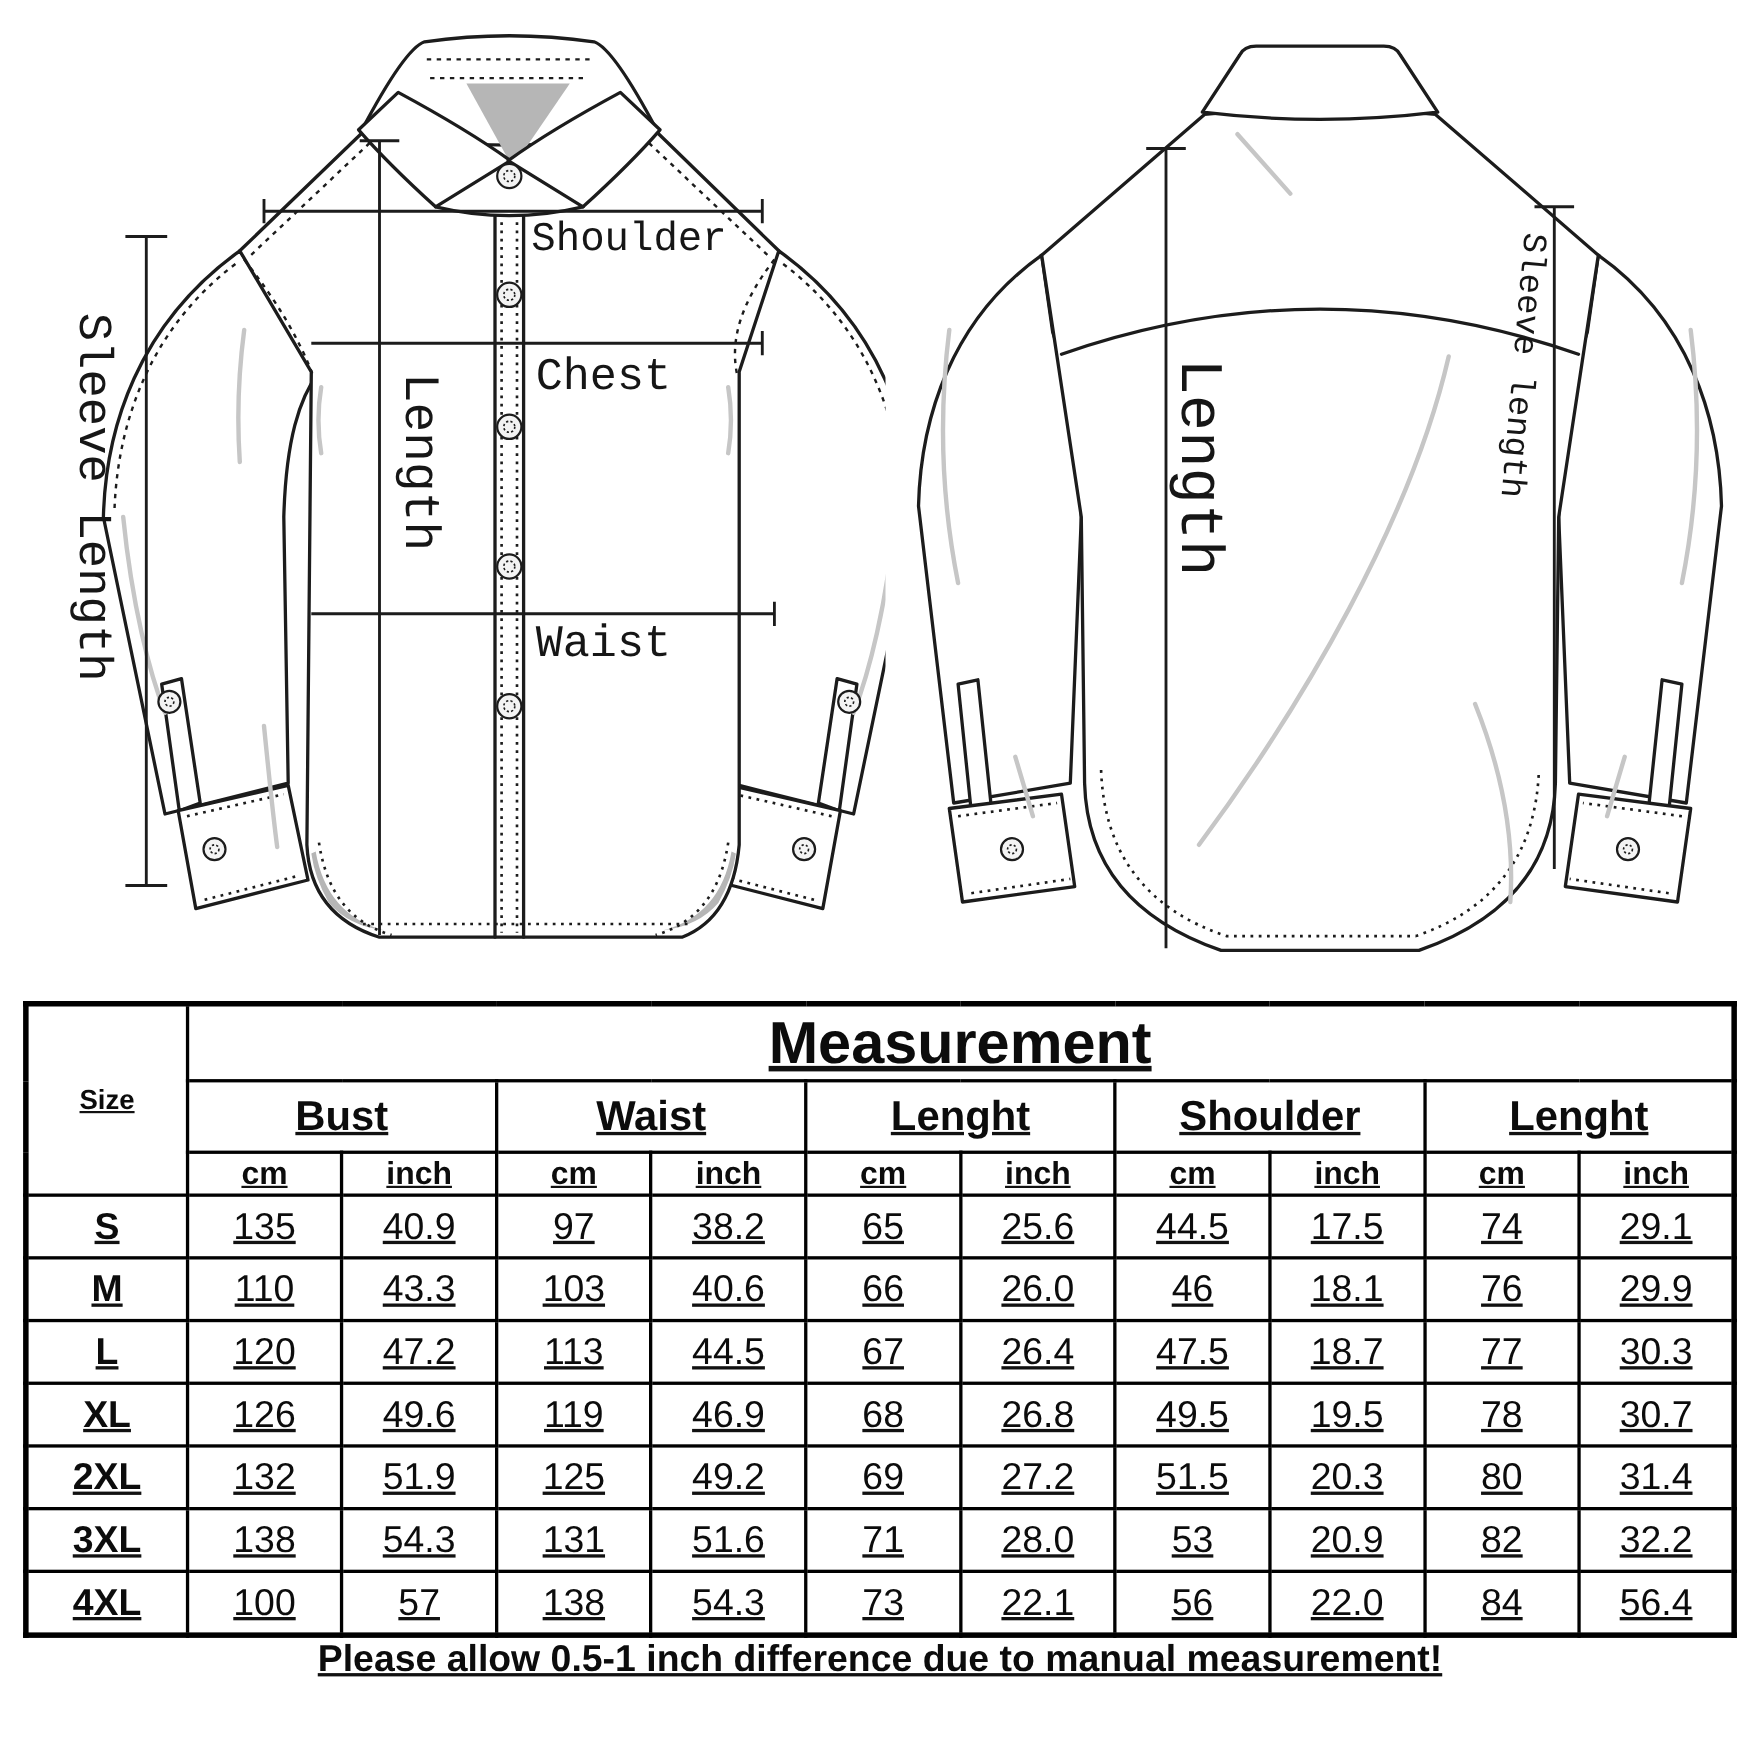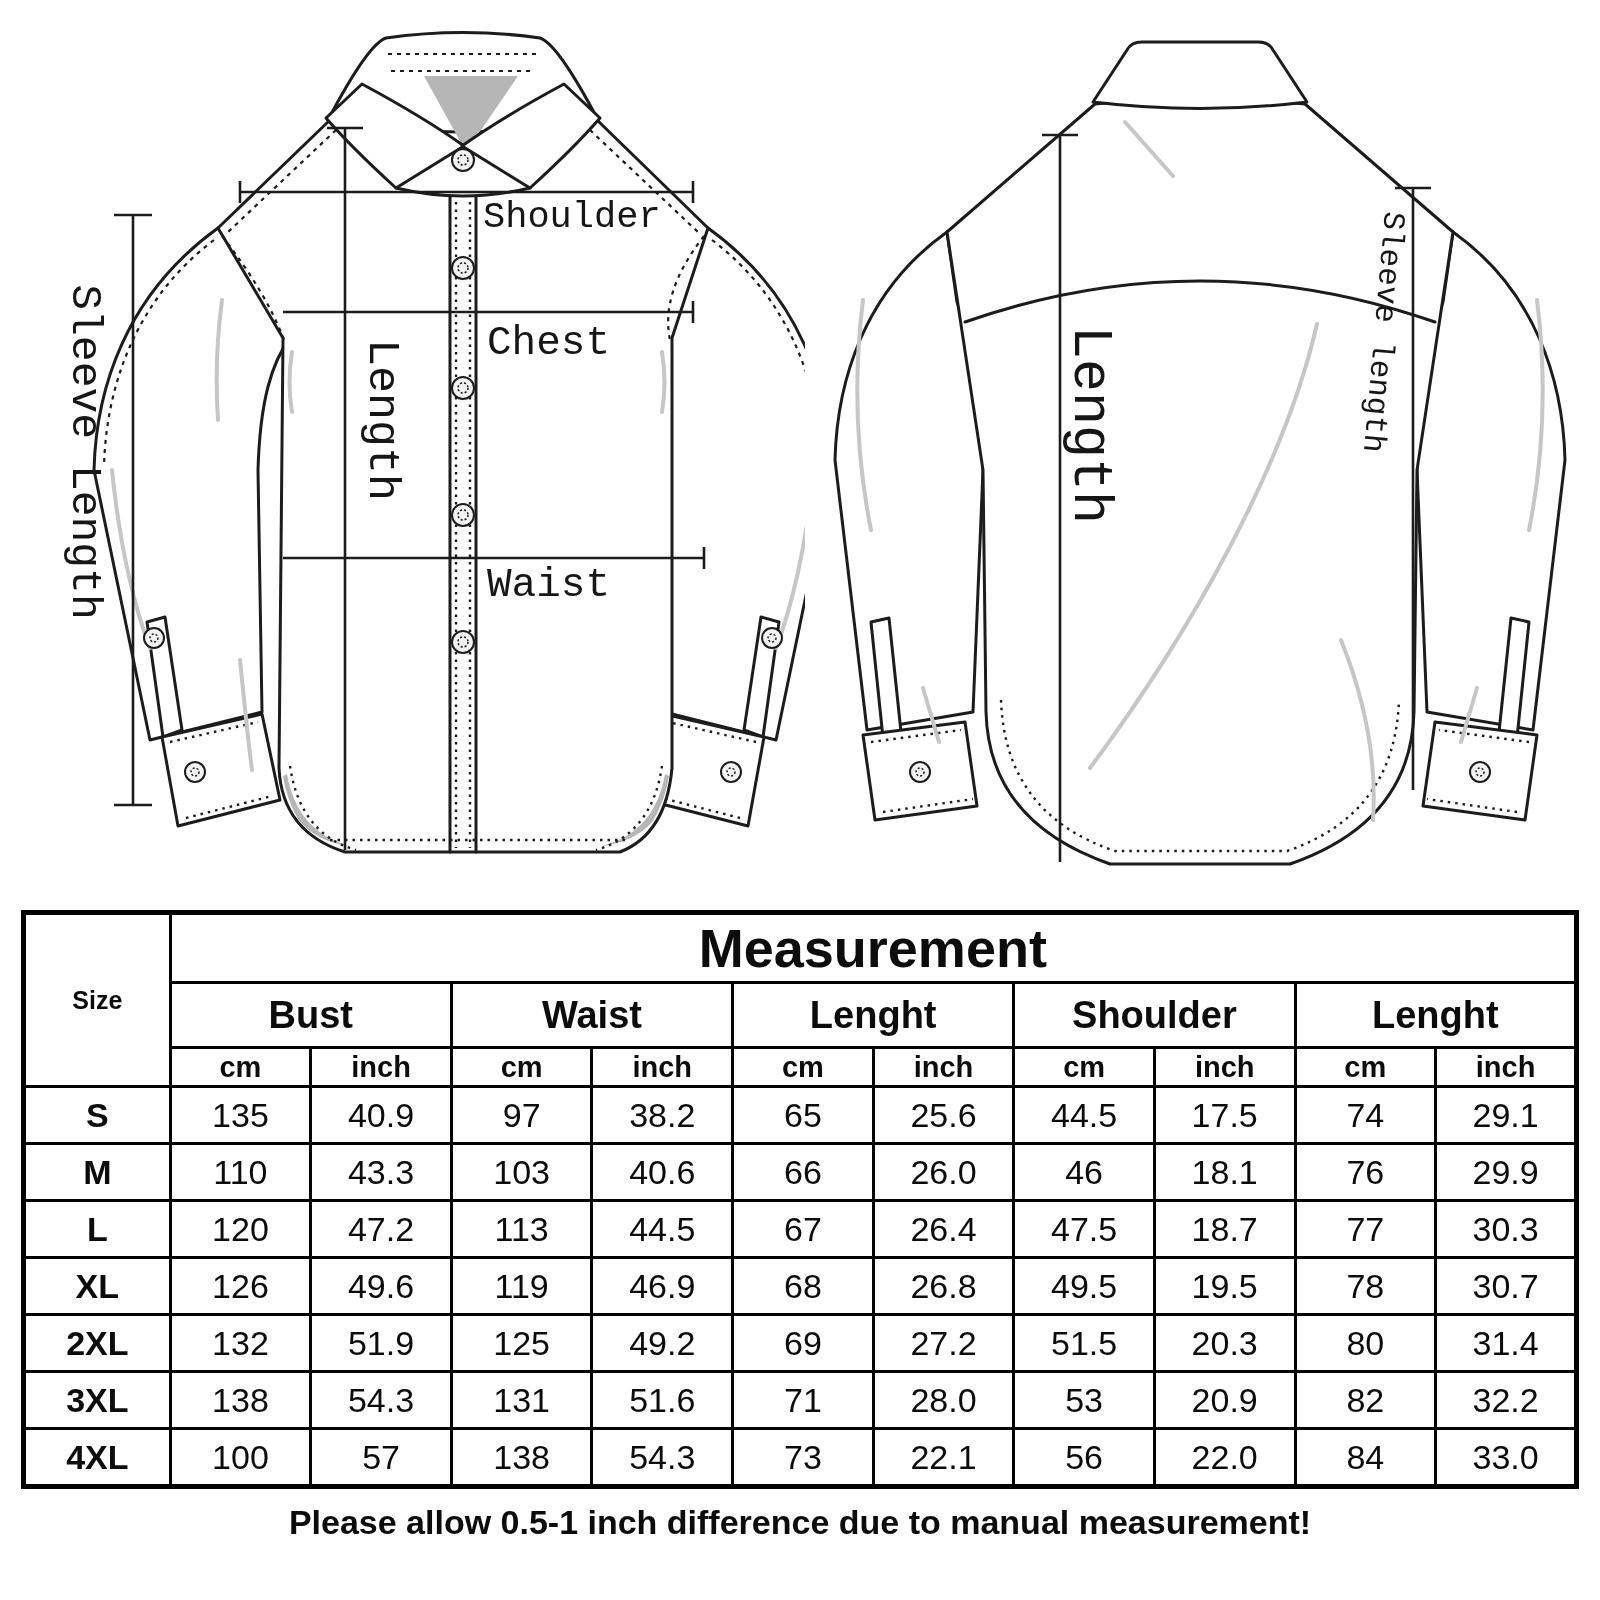--- a/index.html
+++ b/index.html
@@ -1,17 +1,17 @@
 <!DOCTYPE html>
 <html><head>
 <meta charset="utf-8">
 <style>
   html,body{margin:0;padding:0;background:#ffffff;}
   body{width:1600px;height:1600px;font-family:"Liberation Sans",sans-serif;color:#111;overflow:hidden;}
-  .page{width:1600px;height:1600px;position:relative;}
+  .page{width:1600px;height:1600px;position:relative;text-decoration:underline;}
 
   
   .diagram{height:902px;display:flex;align-items:flex-start;justify-content:flex-start;}
   .diagram svg{display:block;}
   .outline{stroke:#1c1c1c;stroke-width:3;fill:none;stroke-linejoin:round;stroke-linecap:round;}
   .fillw{fill:#ffffff;}
   .dash{stroke:#1c1c1c;stroke-width:2.2;fill:none;stroke-dasharray:4 5;}
   .dots{stroke:#1c1c1c;stroke-width:2.4;fill:none;stroke-dasharray:2.5 5;}
   .mline{stroke:#1c1c1c;stroke-width:2.6;fill:none;}
   .crease{stroke:#c6c6c6;stroke-width:4;fill:none;stroke-linecap:round;}
@@ -23,21 +23,21 @@
   
   table.size-table{border-collapse:collapse;table-layout:fixed;width:1558px;margin:8px auto 0 auto;border:5px solid #000;}
   .size-table th,.size-table td{border:3px solid #000;text-align:center;vertical-align:middle;padding:0;background:#fff;color:#0c0c0c;}
   .h-meas{height:66px;font-size:54px;font-weight:bold;}
   .h-size{font-size:25px;font-weight:bold;}
   .h-group{height:62px;font-size:38px;font-weight:bold;}
   .h-unit{height:36px;font-size:29px;font-weight:bold;}
   .size-table tbody th{font-size:34px;font-weight:bold;height:54px;}
   .size-table tbody td{font-size:34px;font-weight:normal;height:54px;}
 
-  .footer-note{margin-top:14px;text-align:center;font-size:34px;font-weight:bold;color:#0c0c0c;}
+  .footer-note{text-align:center;font-size:34px;font-weight:bold;color:#0c0c0c;}
 </style>
 </head>
 <body>
 
 <div class="page">
 
   <div class="diagram">
 
     <svg width="805" height="895" viewBox="0 0 805 895">
       <g>
@@ -268,20 +268,20 @@
           <th>4XL</th>
           <td>100</td>
           <td>57</td>
           <td>138</td>
           <td>54.3</td>
           <td>73</td>
           <td>22.1</td>
           <td>56</td>
           <td>22.0</td>
           <td>84</td>
-          <td>33.0</td>
+          <td>56.4</td>
         </tr>
       </tbody>
   </table>
 
   <div class="footer-note">Please allow 0.5-1 inch difference due to manual measurement!</div>
 
 </div>
 
 </body></html>

